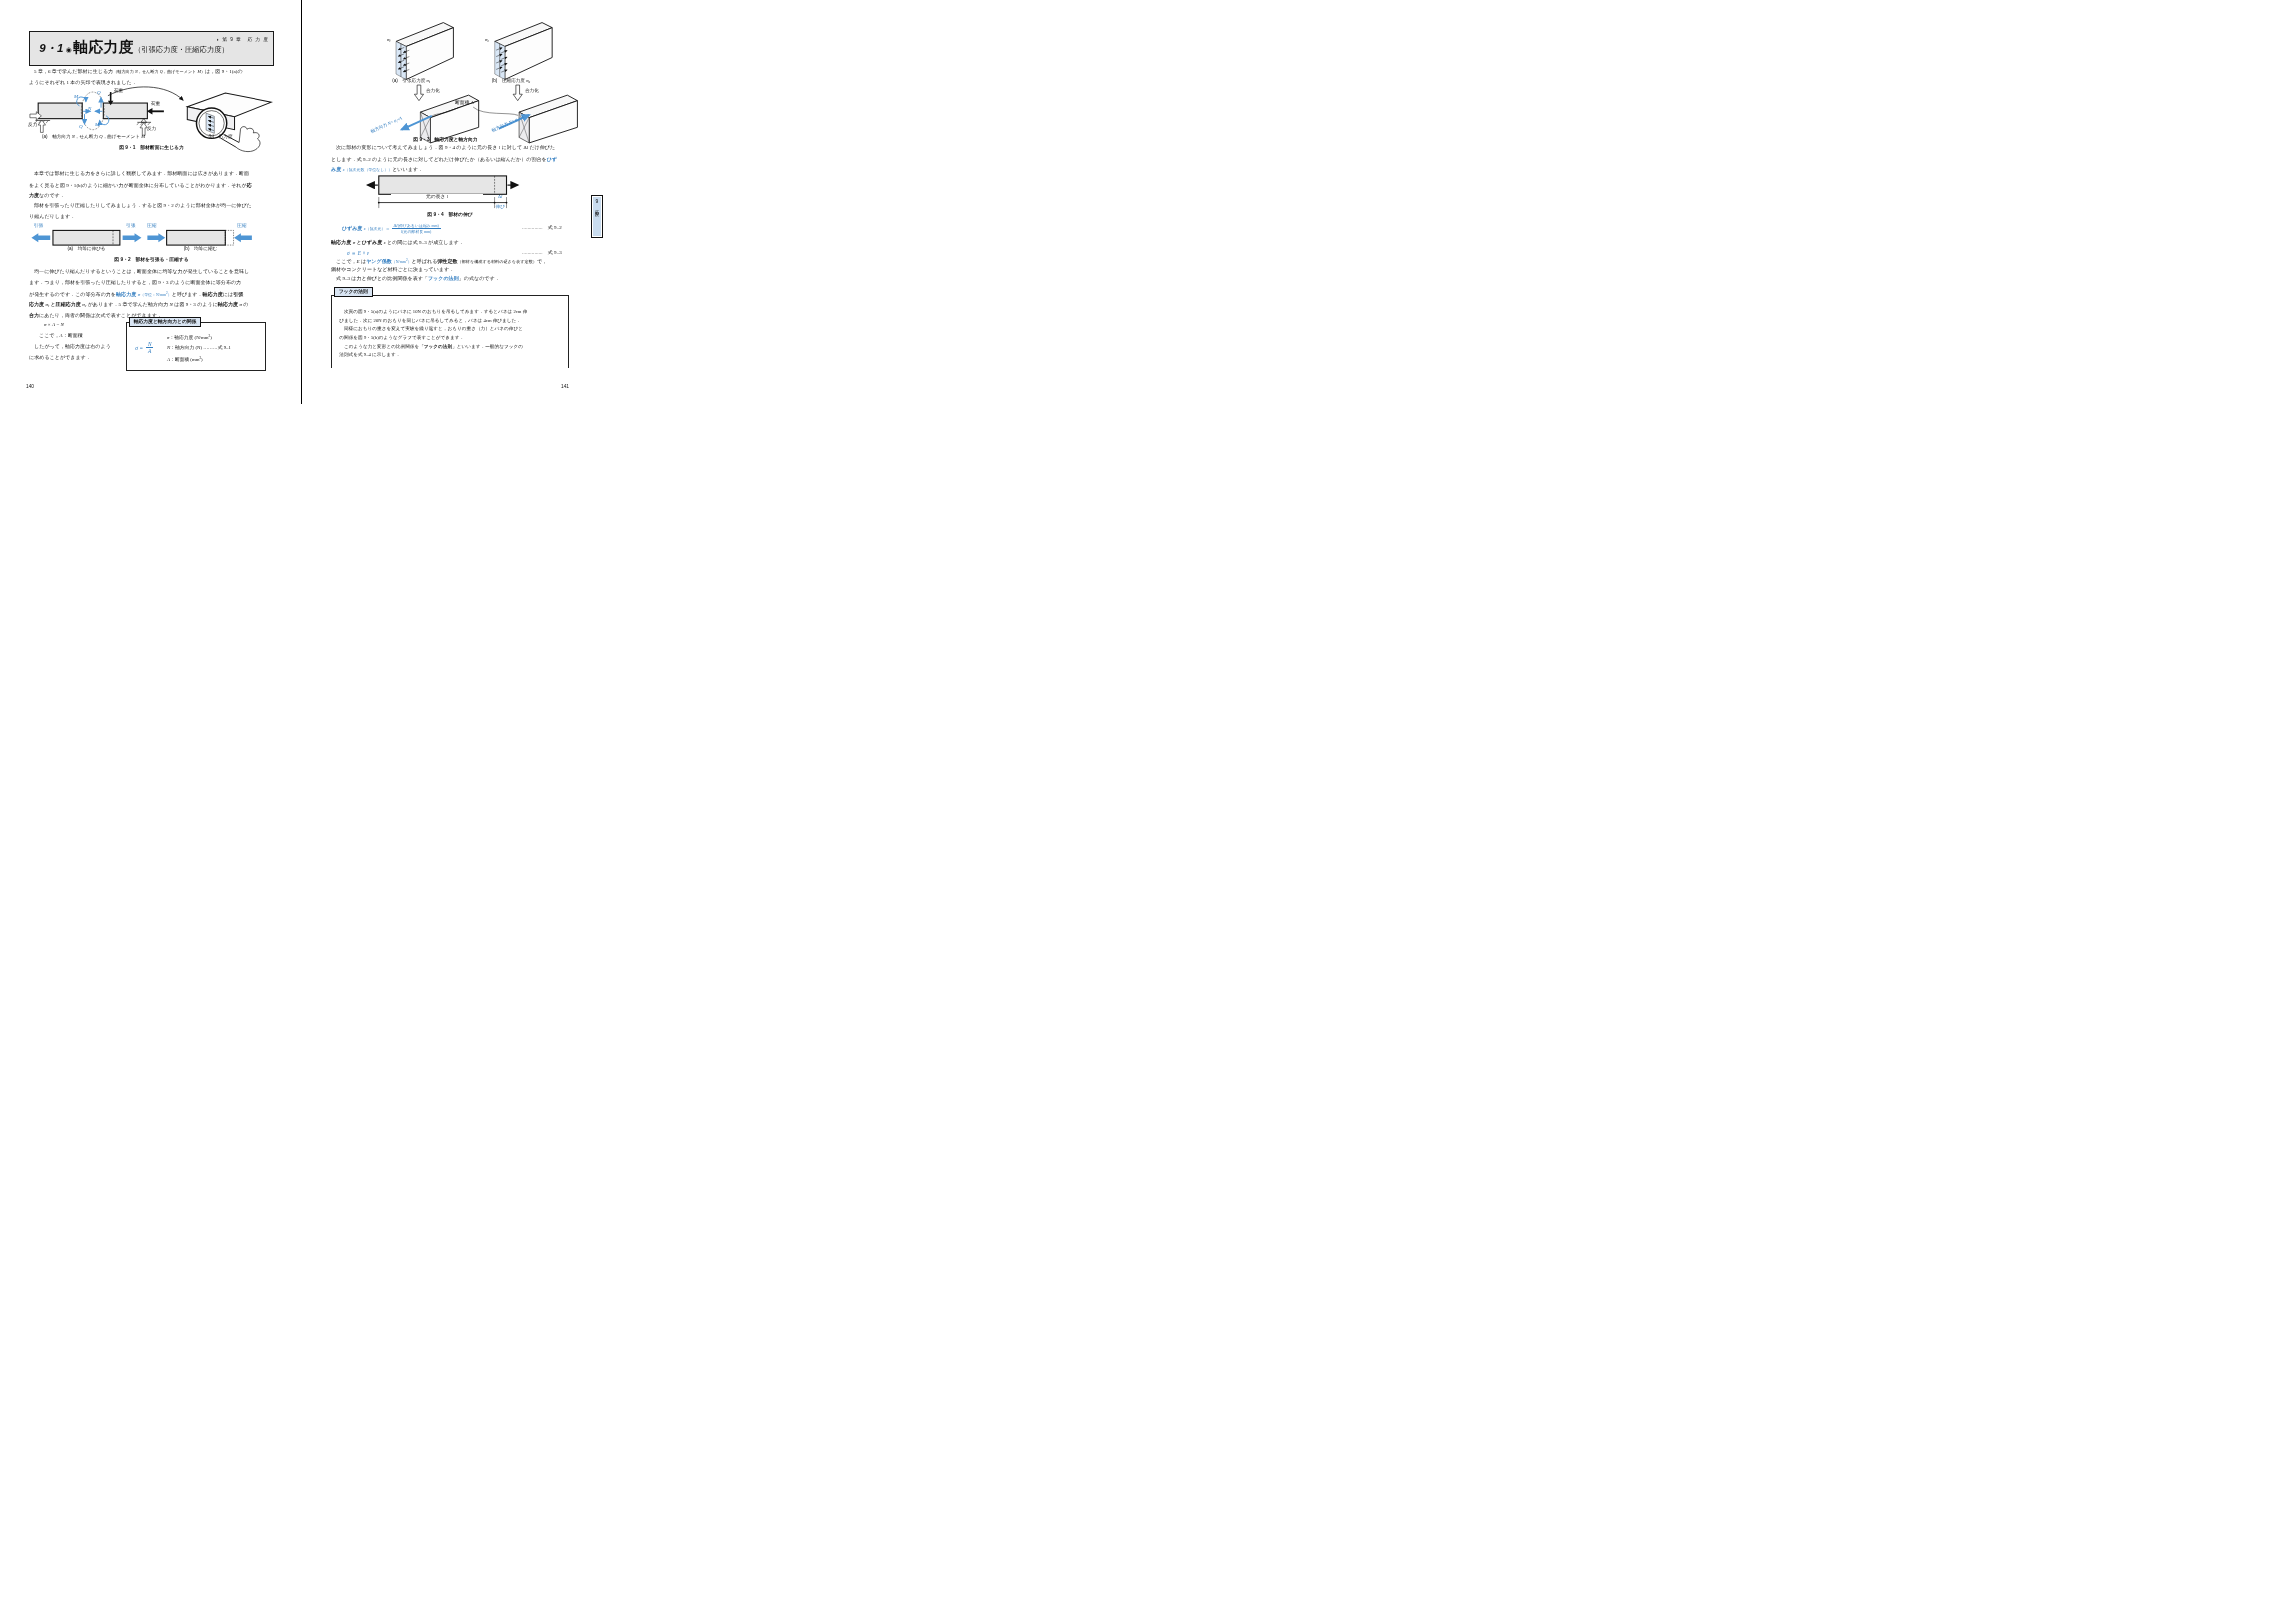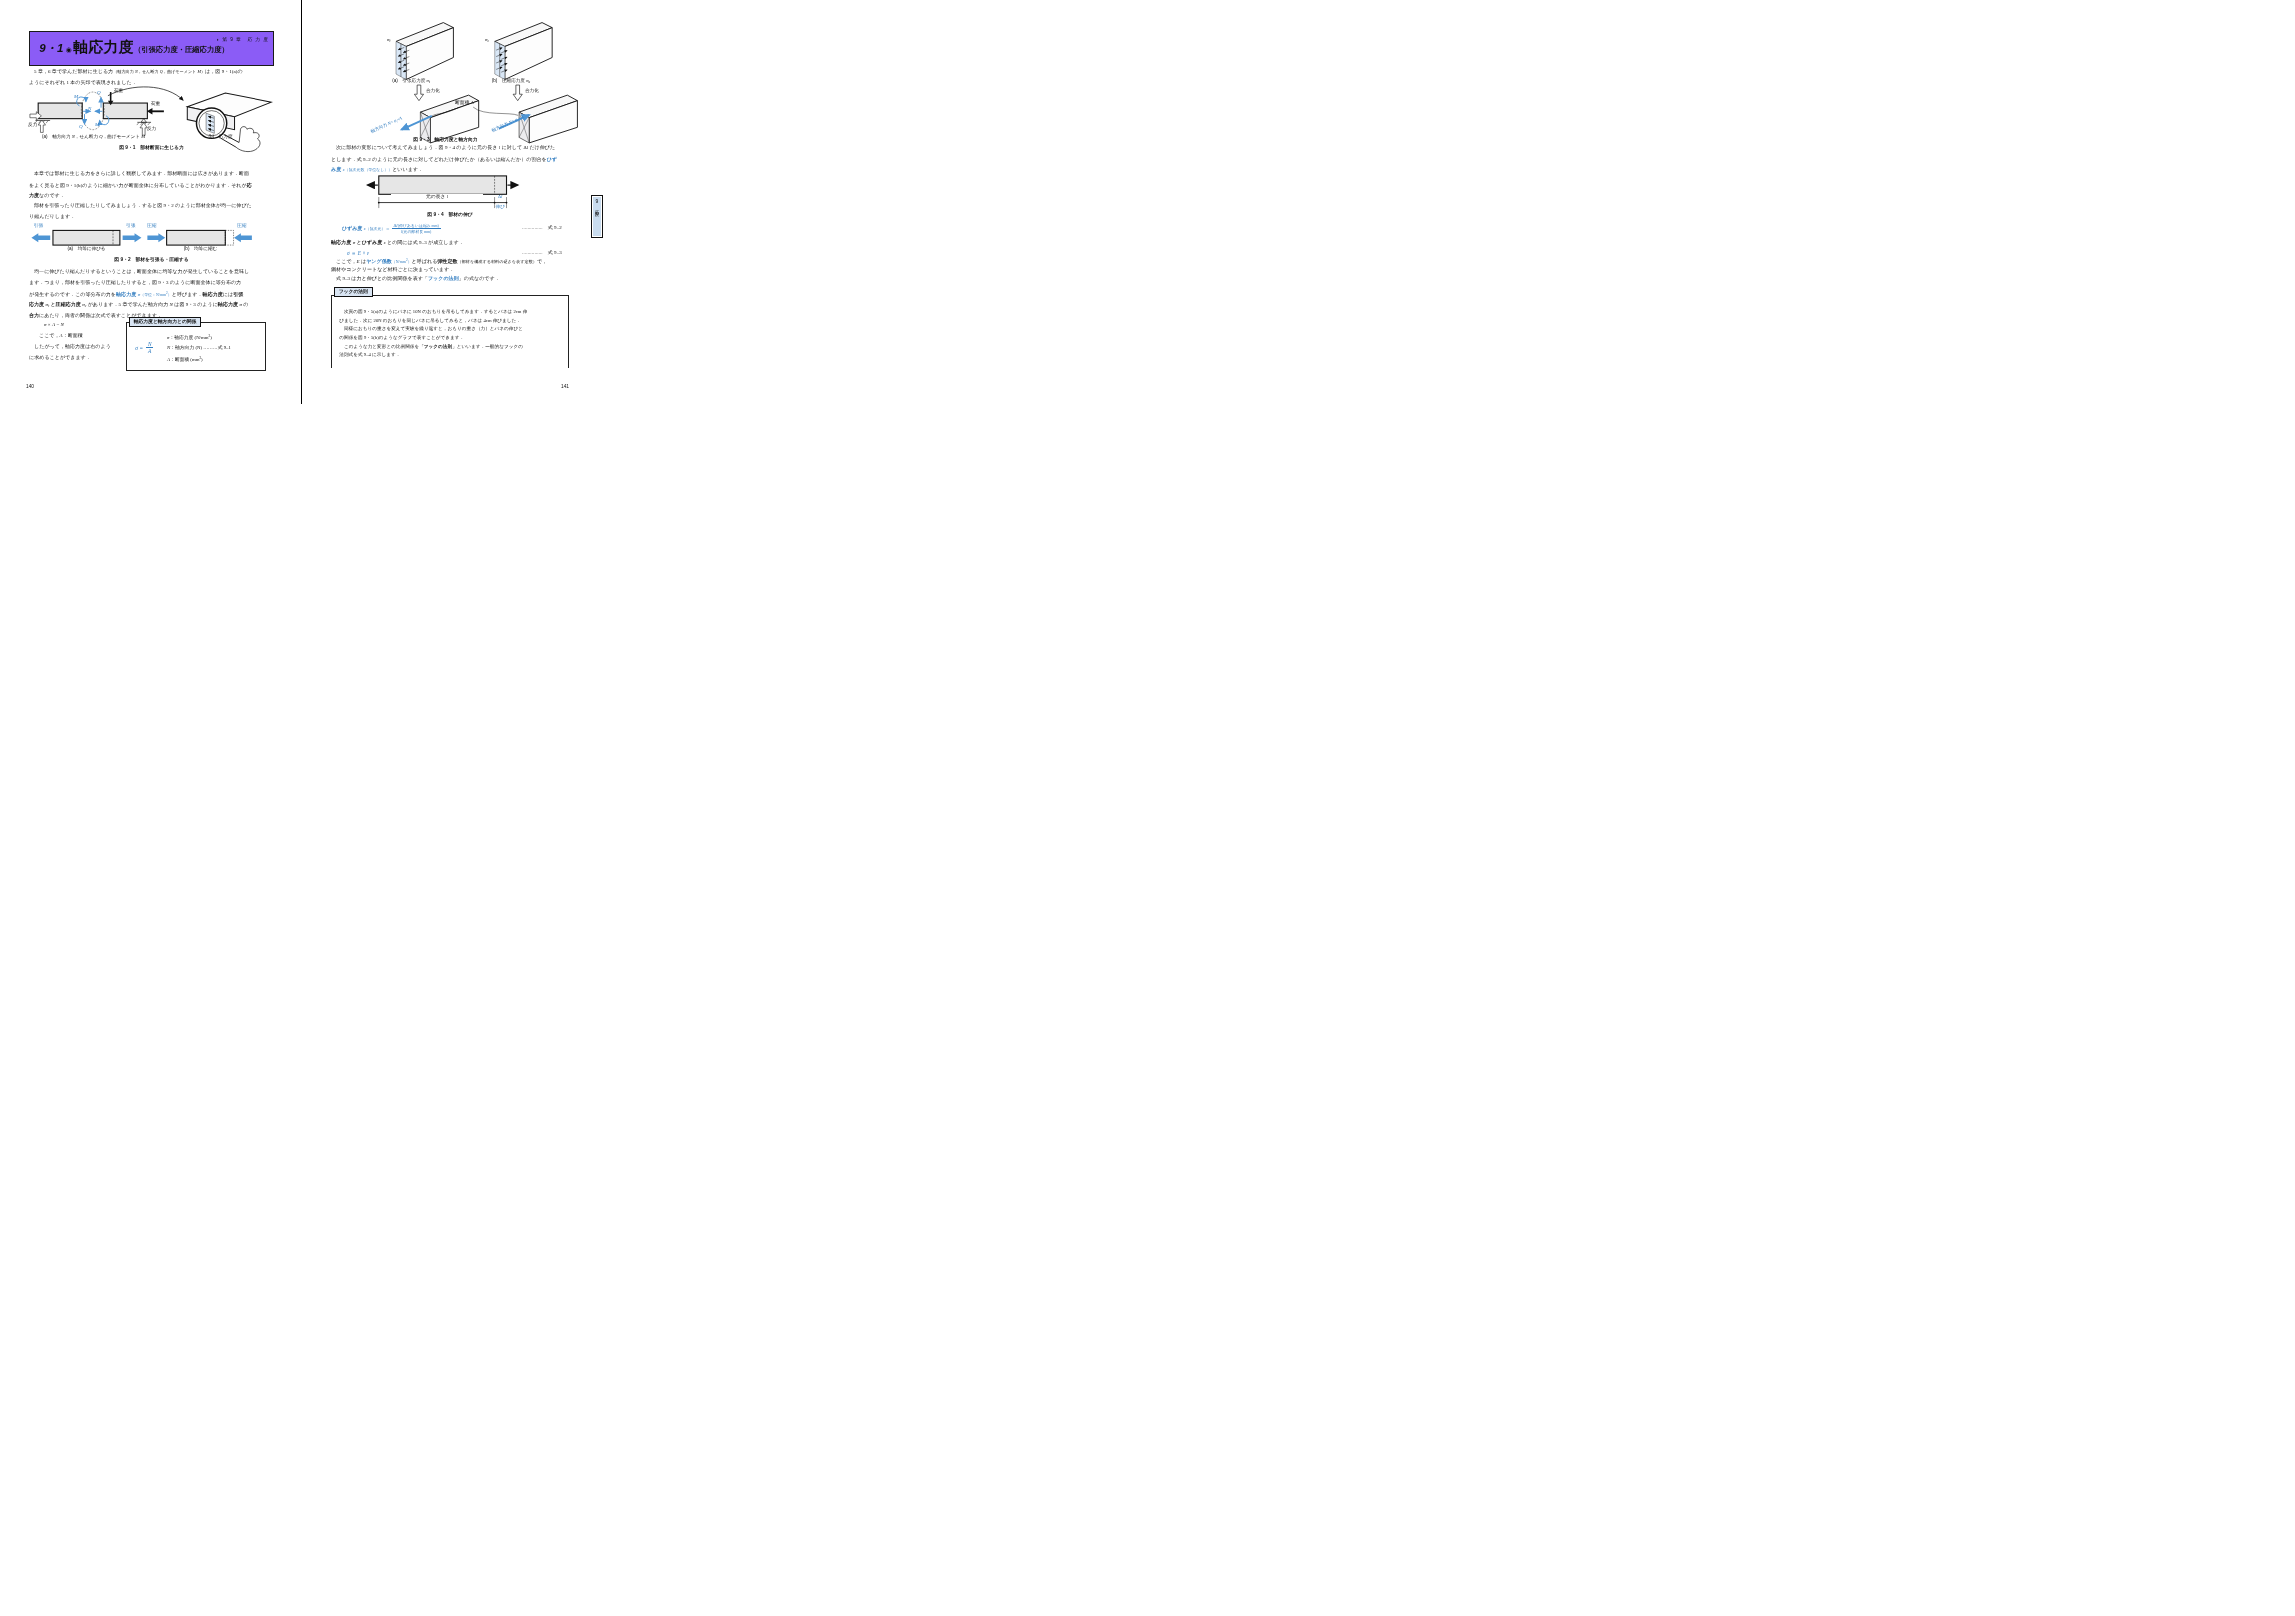--- a/index.html
+++ b/index.html
@@ -24,26 +24,26 @@
 .s-blg{color:var(--blue);font-family:"Liberation Sans","DejaVu Sans",sans-serif}
 .s-blsm{color:var(--blue);font-size:3.9px}
 .s-i{font-style:italic;font-family:"Liberation Serif","DejaVu Serif",serif}
 .s-ism{font-style:italic;font-size:4.1px}
 .s-isub{font-style:italic;font-size:3.4px;vertical-align:-0.9px}
 .s-bi{color:var(--blue);font-style:italic;font-family:"Liberation Serif","DejaVu Serif",serif}
 .s-bisub{color:var(--blue);font-style:italic;font-size:3.4px;vertical-align:-0.9px}
 .s-sup{font-size:3.4px;vertical-align:1.8px}
 .s-blsup{color:var(--blue);font-size:3.4px;vertical-align:1.8px}
 
-.titlebox{background:#8b5cf6;border:0.7px solid #1a1a1a}
+.titlebox{background:#e5e5e5;border:0.7px solid #1a1a1a}
 .chaphead{font-family:"Liberation Sans","DejaVu Sans",sans-serif;font-size:4.8px;letter-spacing:0.9px;text-align:right}
 .t-num{font-family:"Liberation Sans","DejaVu Sans",sans-serif;font-weight:700;font-style:italic;font-size:11.5px}
 .t-mark{font-size:6.9px;margin:0 1.4px 0 2.3px}
 .t-main{font-weight:700;font-size:14.7px;letter-spacing:0.5px}
-.t-sub{font-weight:700;font-size:7.3px}
+.t-sub{font-weight:400;font-size:7.3px}
 
 .fbox{border:0.6px solid #222;background:#fff}
 .boxtab{position:absolute;background:var(--tabbg);border:0.6px solid #111;border-top:1.4px solid #111;
         font-family:"Liberation Sans","DejaVu Sans",sans-serif;font-weight:700;font-size:4.8px;
         padding:0.5px 3.7px;line-height:6.9px;z-index:3;white-space:nowrap}
 .hookebox{border:0.6px solid #222;border-bottom:none;background:#fff}
 
 .frac{display:inline-flex;flex-direction:column;align-items:center;vertical-align:middle;margin:0 1.4px}
 .frac .fnum{border-bottom:0.6px solid var(--blue);padding:0 1.8px;text-align:center}
 .frac .fden{padding:0 1.8px;text-align:center}

